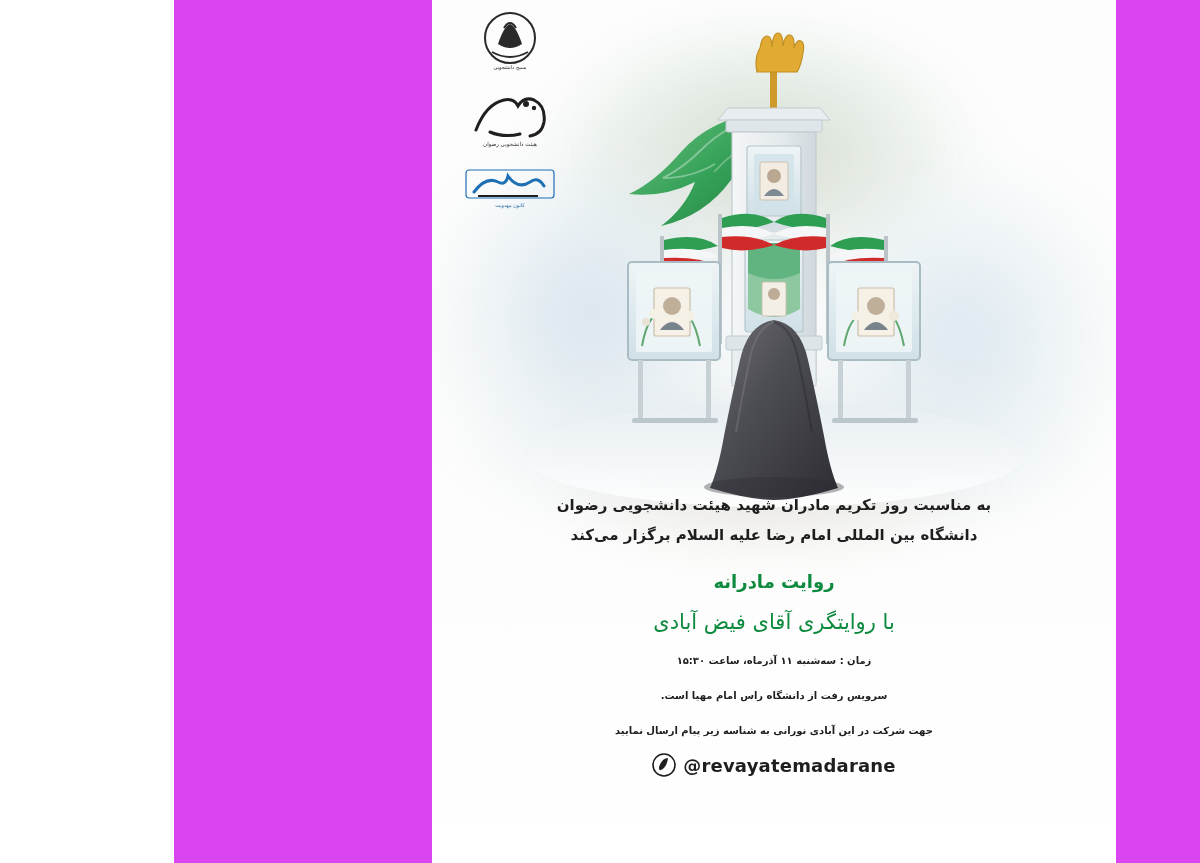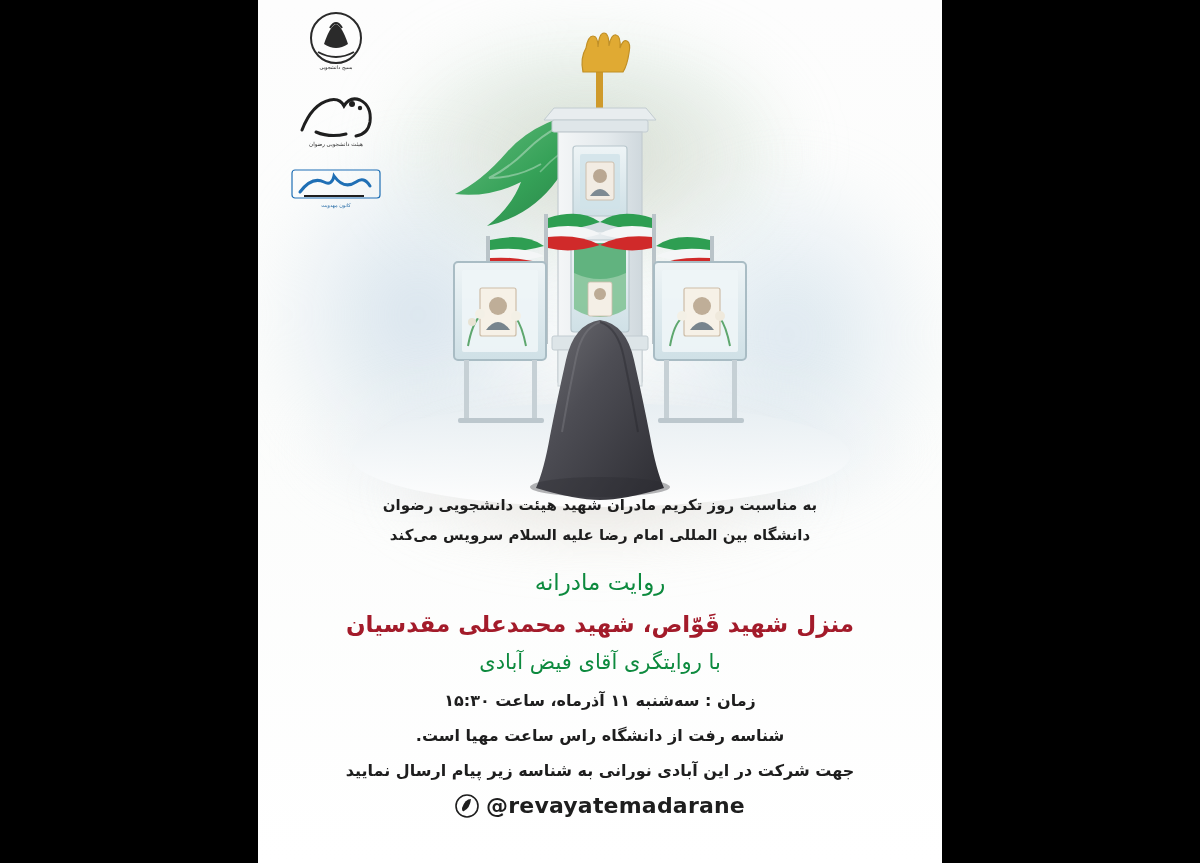--- a/index.html
+++ b/index.html
@@ -8,23 +8,23 @@
     padding: 0;
     background: #ffffff;
     width: 1200px;
     height: 863px;
     overflow: hidden;
     font-family: "DejaVu Sans", "Liberation Sans", sans-serif;
   }
 
   #poster {
     position: relative;
-    width: 1200px;
+    width: 1026px;
     height: 863px;
-    background: #000000;
+    background: #d946ef;
   }
 
   
   .sheet {
     position: absolute;
     left: 258px;
     top: 0;
     width: 684px;
     height: 863px;
     background: linear-gradient(180deg, #fdfdfd 0%, #fbfcfb 45%, #ffffff 100%);
@@ -99,55 +99,55 @@
   }
   .line-dark {
     color: #1e1e1e;
     font-size: 15px;
     line-height: 30px;
     font-weight: 700;
     letter-spacing: 0px;
   }
   .headline {
     color: #0d8a3e;
-    font-size: 23px;
-    font-weight: 400;
+    font-size: 18px;
+    font-weight: 700;
     line-height: 44px;
     margin-top: 10px;
   }
   .subhead {
     color: #a31b2a;
     font-size: 23px;
     font-weight: 700;
     line-height: 40px;
   }
   .narrator {
     color: #0d8a3e;
     font-size: 21px;
     font-weight: 400;
     line-height: 36px;
   }
   .meta {
     color: #1e1e1e;
-    font-size: 16px;
+    font-size: 10px;
     font-weight: 700;
     line-height: 29px;
     margin-top: 6px;
   }
   .handle-row {
     margin-top: 8px;
     display: flex;
     align-items: center;
     justify-content: center;
     gap: 7px;
     direction: ltr;
   }
   .handle-text {
     color: #1e1e1e;
-    font-size: 22px;
+    font-size: 18px;
     font-weight: 700;
     letter-spacing: 0.2px;
   }
 </style>
 </head>
 <body>
 
 <div id="poster">
   <div class="sheet">
 
@@ -327,28 +327,27 @@
         <rect x="2" y="4" width="88" height="28" rx="3" fill="none" stroke="#1f6fb5" stroke-width="1.2"></rect>
         <path d="M10 26 q12 -16 24 -10 q8 4 10 -6 q10 14 22 6 q8 -6 14 4" fill="none" stroke="#1f6fb5" stroke-width="3" stroke-linecap="round"></path>
         <path d="M14 30 h60" stroke="#1f1f1f" stroke-width="2"></path>
         <text x="46" y="41" font-size="5" text-anchor="middle" fill="#2a6ea8" font-family="'DejaVu Sans', sans-serif">کانون مهدویت</text>
       </svg>
 
     </div>
 
     <div class="textblock">
       <div class="line-dark">به مناسبت روز تکریم مادران شهید هیئت دانشجویی رضوان</div>
-      <div class="line-dark">دانشگاه بین المللی امام رضا علیه السلام سرویس می‌کند</div>
+      <div class="line-dark">دانشگاه بین المللی امام رضا علیه السلام برگزار می‌کند</div>
 
       <div class="headline">روایت مادرانه</div>
-      <div class="subhead">منزل شهید قَوّاص، شهید محمدعلی مقدسیان</div>
       <div class="narrator">با روایتگری آقای فیض آبادی</div>
 
       <div class="meta">زمان : سه‌شنبه ۱۱ آذرماه، ساعت ۱۵:۳۰</div>
-      <div class="meta">شناسه رفت از دانشگاه راس ساعت مهیا است.</div>
+      <div class="meta">سرویس رفت از دانشگاه راس امام مهیا است.</div>
       <div class="meta">جهت شرکت در این آبادی نورانی به شناسه زیر پیام ارسال نمایید</div>
 
       <div class="handle-row">
         <svg width="24" height="24" viewBox="0 0 24 24">
           <circle cx="12" cy="12" r="11" fill="none" stroke="#1e1e1e" stroke-width="1.6"></circle>
           <path d="M7 14 q3 -9 9 -9 q-1 9 -7 12 q-2 1 -2 -3 z" fill="#1e1e1e"></path>
         </svg>
         <span class="handle-text">@revayatemadarane</span>
       </div>
     </div>

